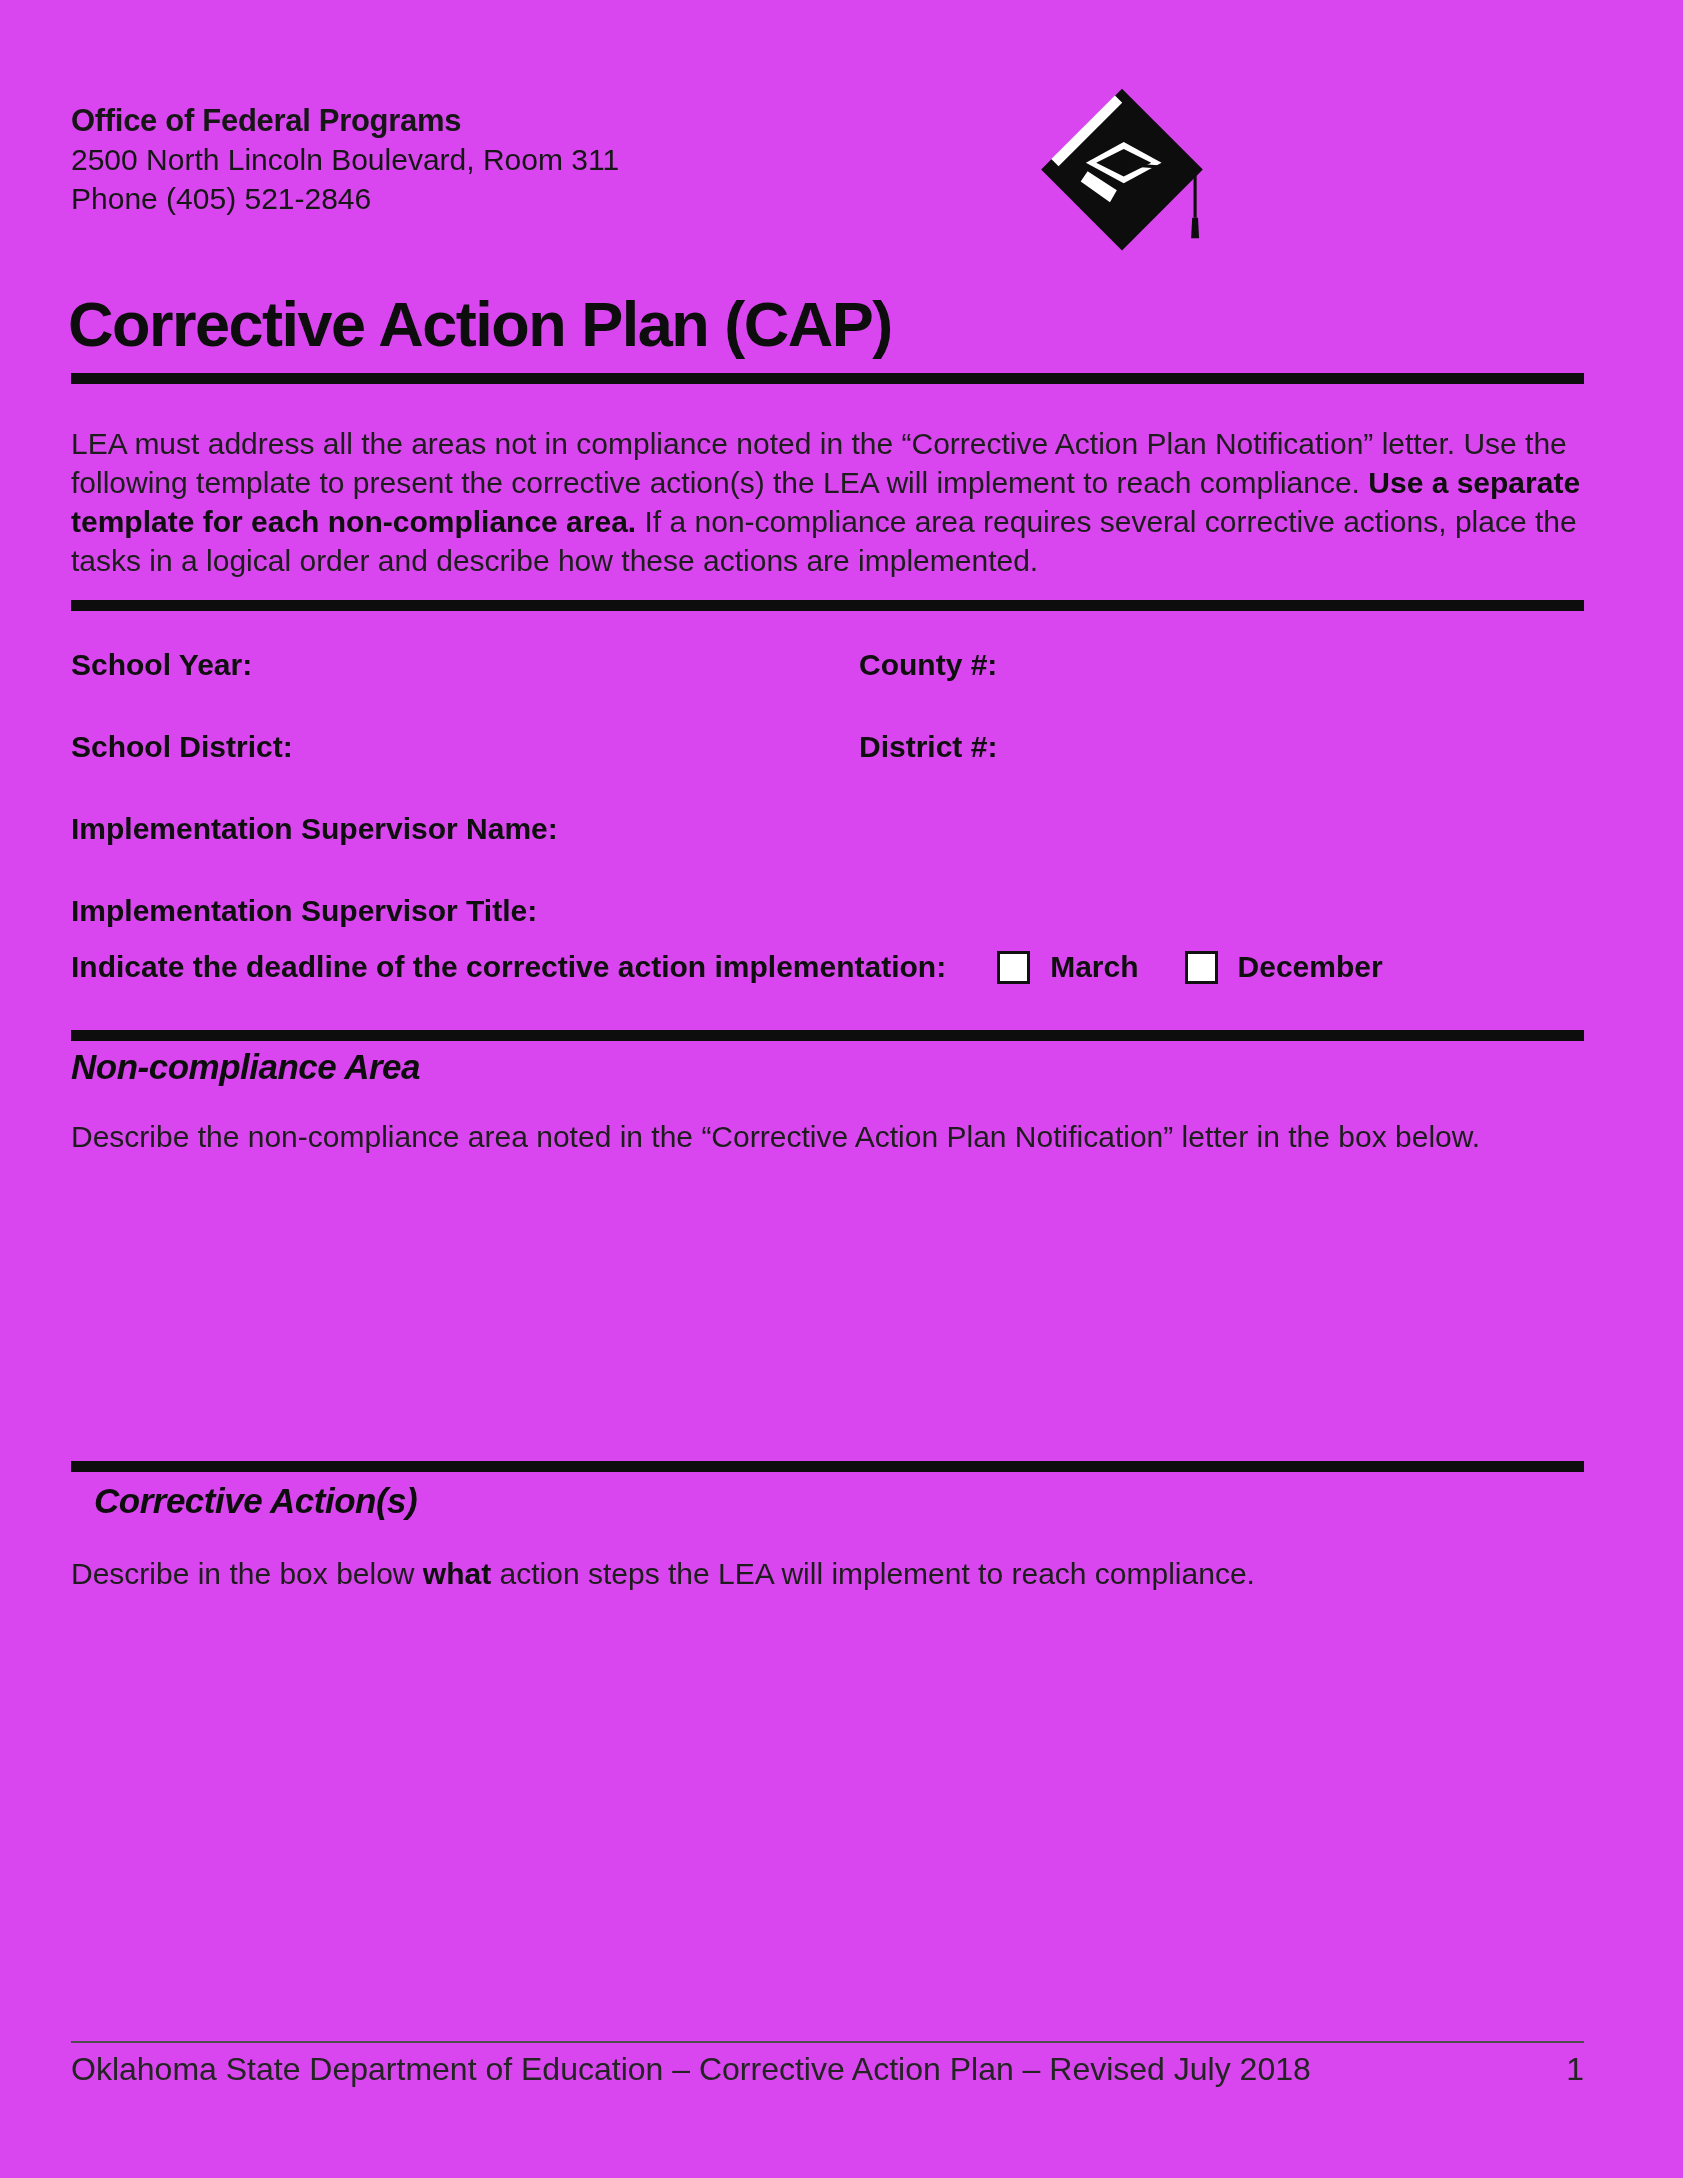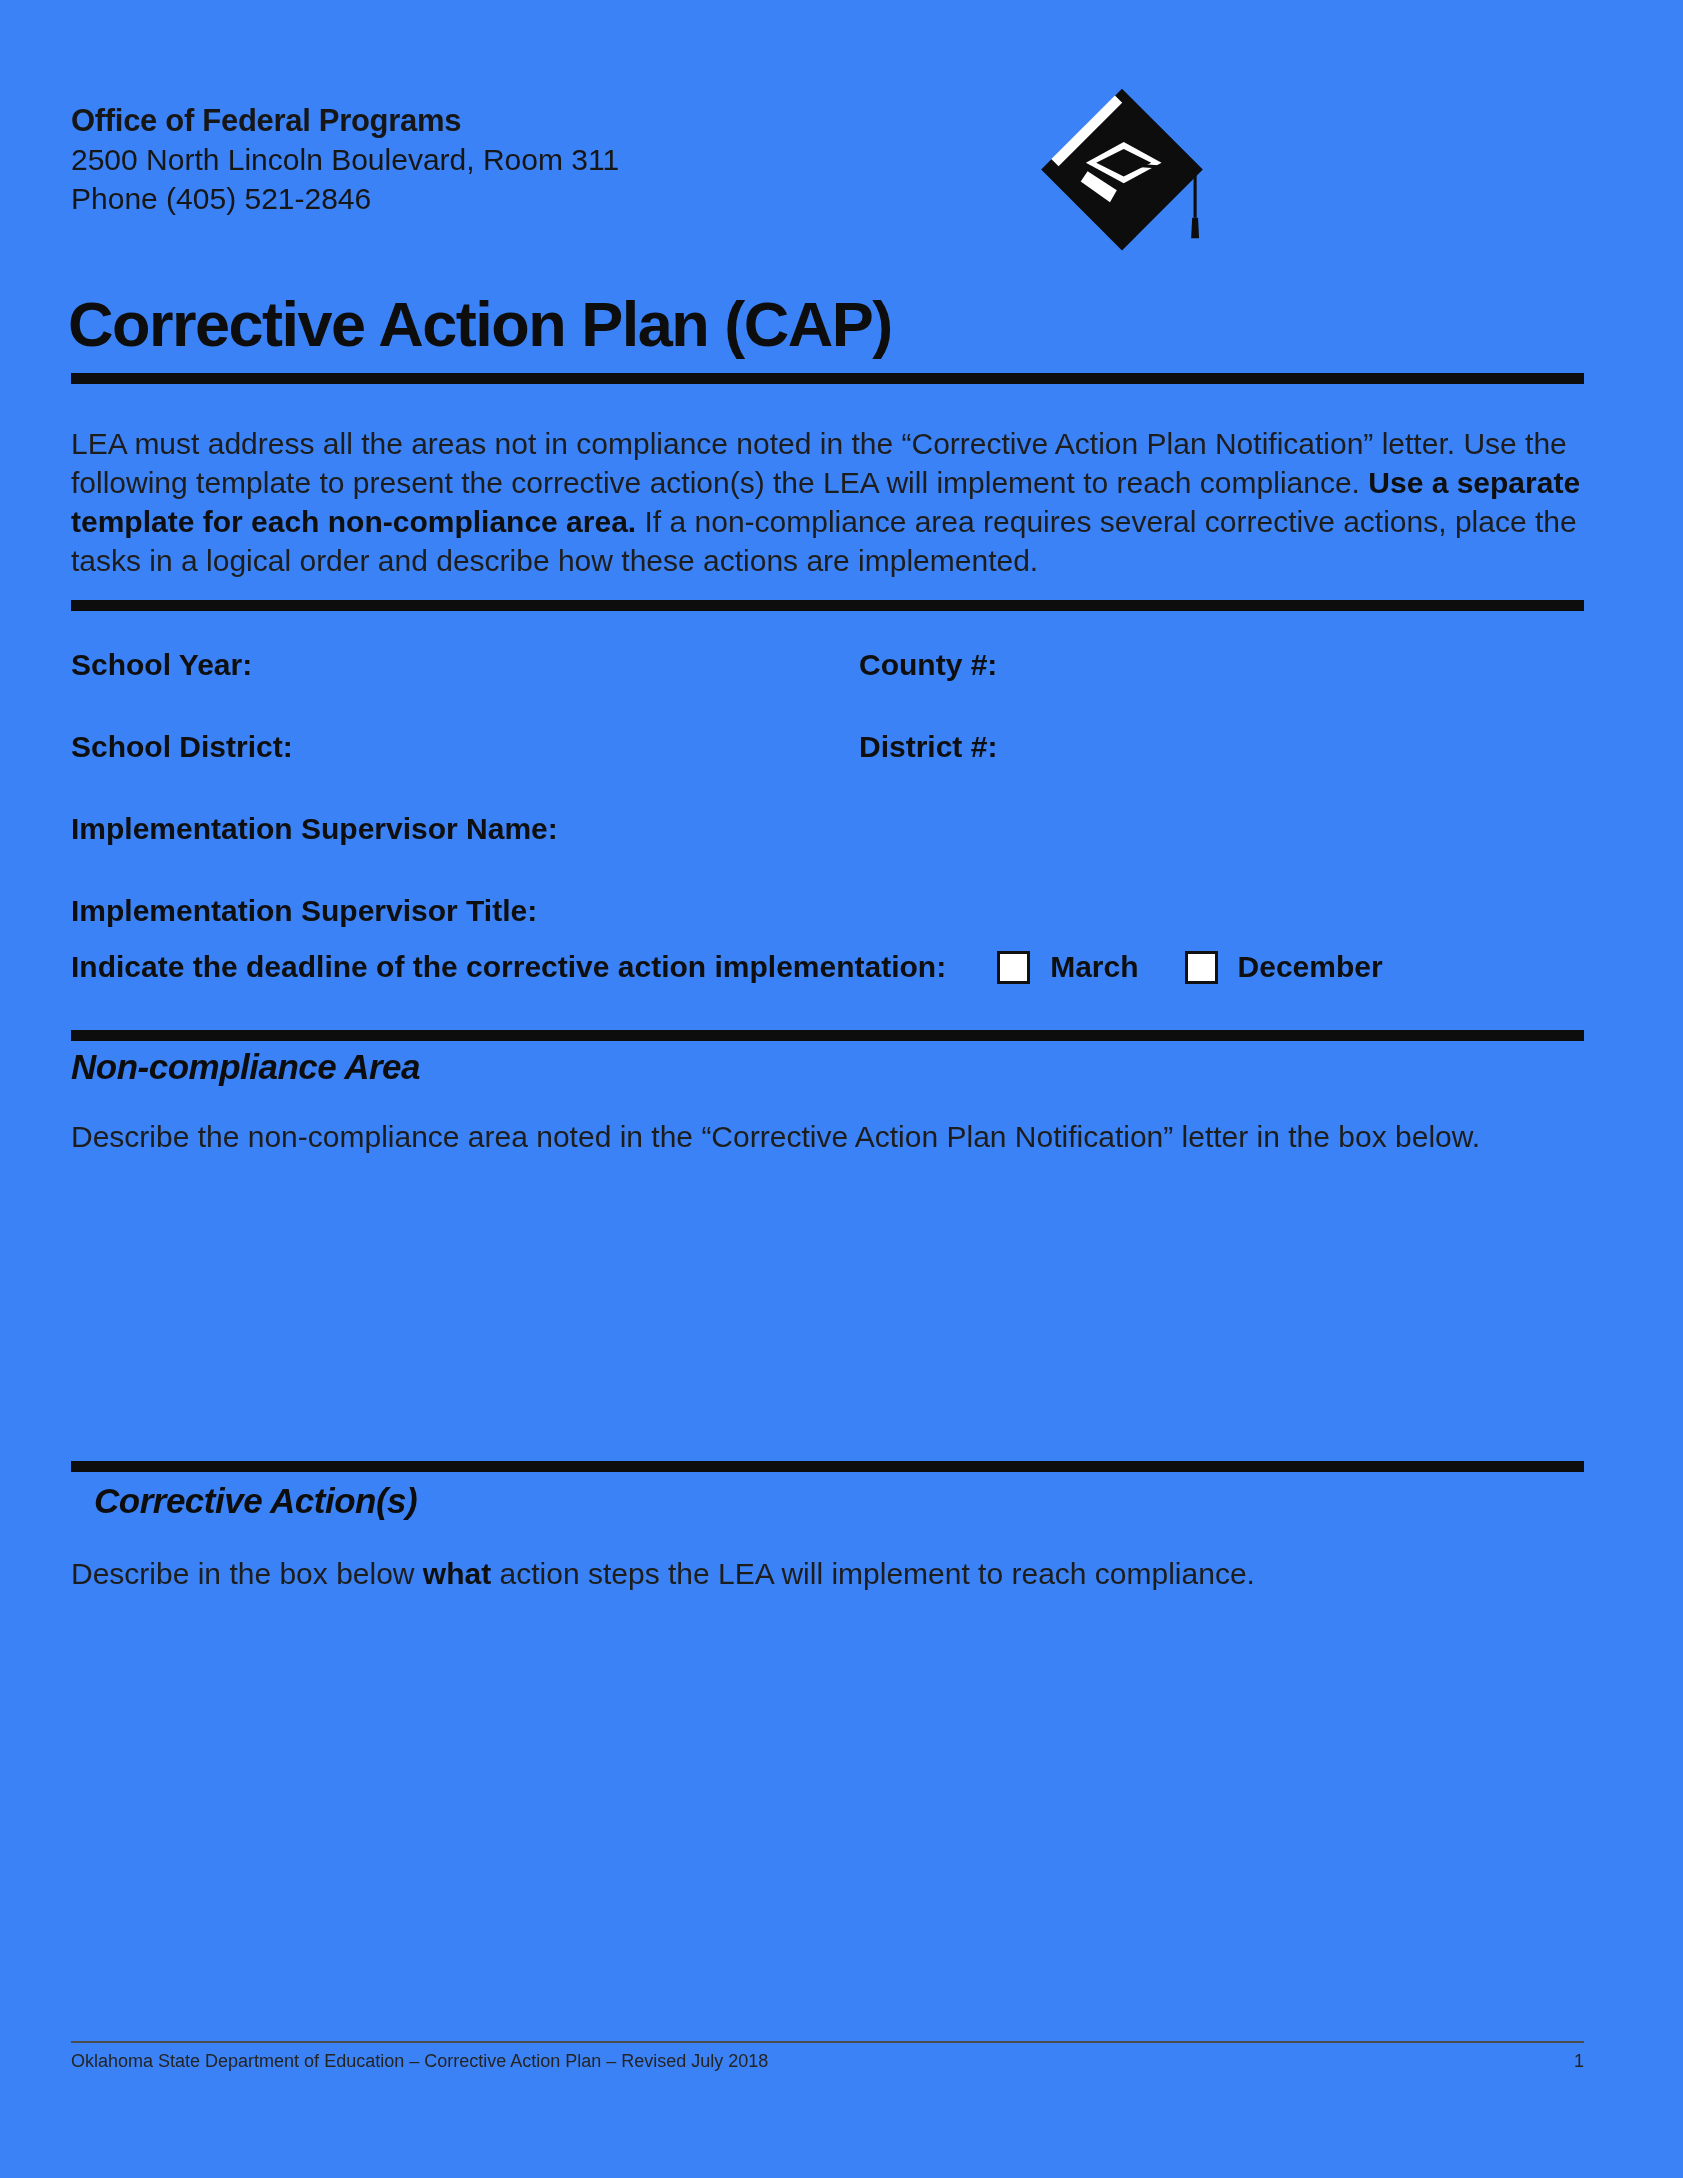--- a/index.html
+++ b/index.html
@@ -1,19 +1,19 @@
 <!DOCTYPE html>
 <html><head>
 <meta charset="utf-8">
 <style>
   html,body{margin:0;padding:0;background:#ffffff;}
   .page{
     position:relative;
     width:1683px;height:2178px;
-    background:#3b82f6;
+    background:#d946ef;
     font-family:"Liberation Sans",sans-serif;
     color:#161616;
     overflow:hidden;
   }
   
   .header-left{position:absolute;left:71px;top:101px;font-size:30px;line-height:39px;}
   .header-left .office{font-weight:bold;font-size:31px;letter-spacing:-0.3px;}
   .logo-mark{position:absolute;left:1036px;top:83px;width:172px;height:180px;}
   .logo-text{position:absolute;left:1216px;top:126px;width:370px;}
   .logo-dept{font-weight:bold;font-size:21px;letter-spacing:0.2px;white-space:nowrap;color:#111;}
@@ -51,21 +51,21 @@
   .nc-heading{top:1047px;}
   .ca-heading{top:1481px;margin-left:23px;}
   .section-desc{position:absolute;left:71px;font-size:30px;line-height:39px;width:1455px;color:#1d1d1d;margin-top:25px;}
   .nc-desc{top:1092px;}
   .ca-desc{top:1529px;width:1513px;}
   .write-box{position:absolute;left:71px;width:1513px;background:transparent;}
   .nc-box{top:1178px;height:272px;}
   .ca-box{top:1589px;height:436px;}
   
   .footer{position:absolute;left:71px;top:2051px;width:1513px;display:flex;justify-content:space-between;
-          font-size:18px;color:#242424;}
+          font-size:32px;color:#242424;}
 </style>
 </head>
 <body>
 
 <div class="page">
 
   <div class="header-left">
     <div class="office">Office of Federal Programs</div>
     <div>2500 North Lincoln Boulevard, Room 311</div>
     <div>Phone (405) 521-2846</div>

